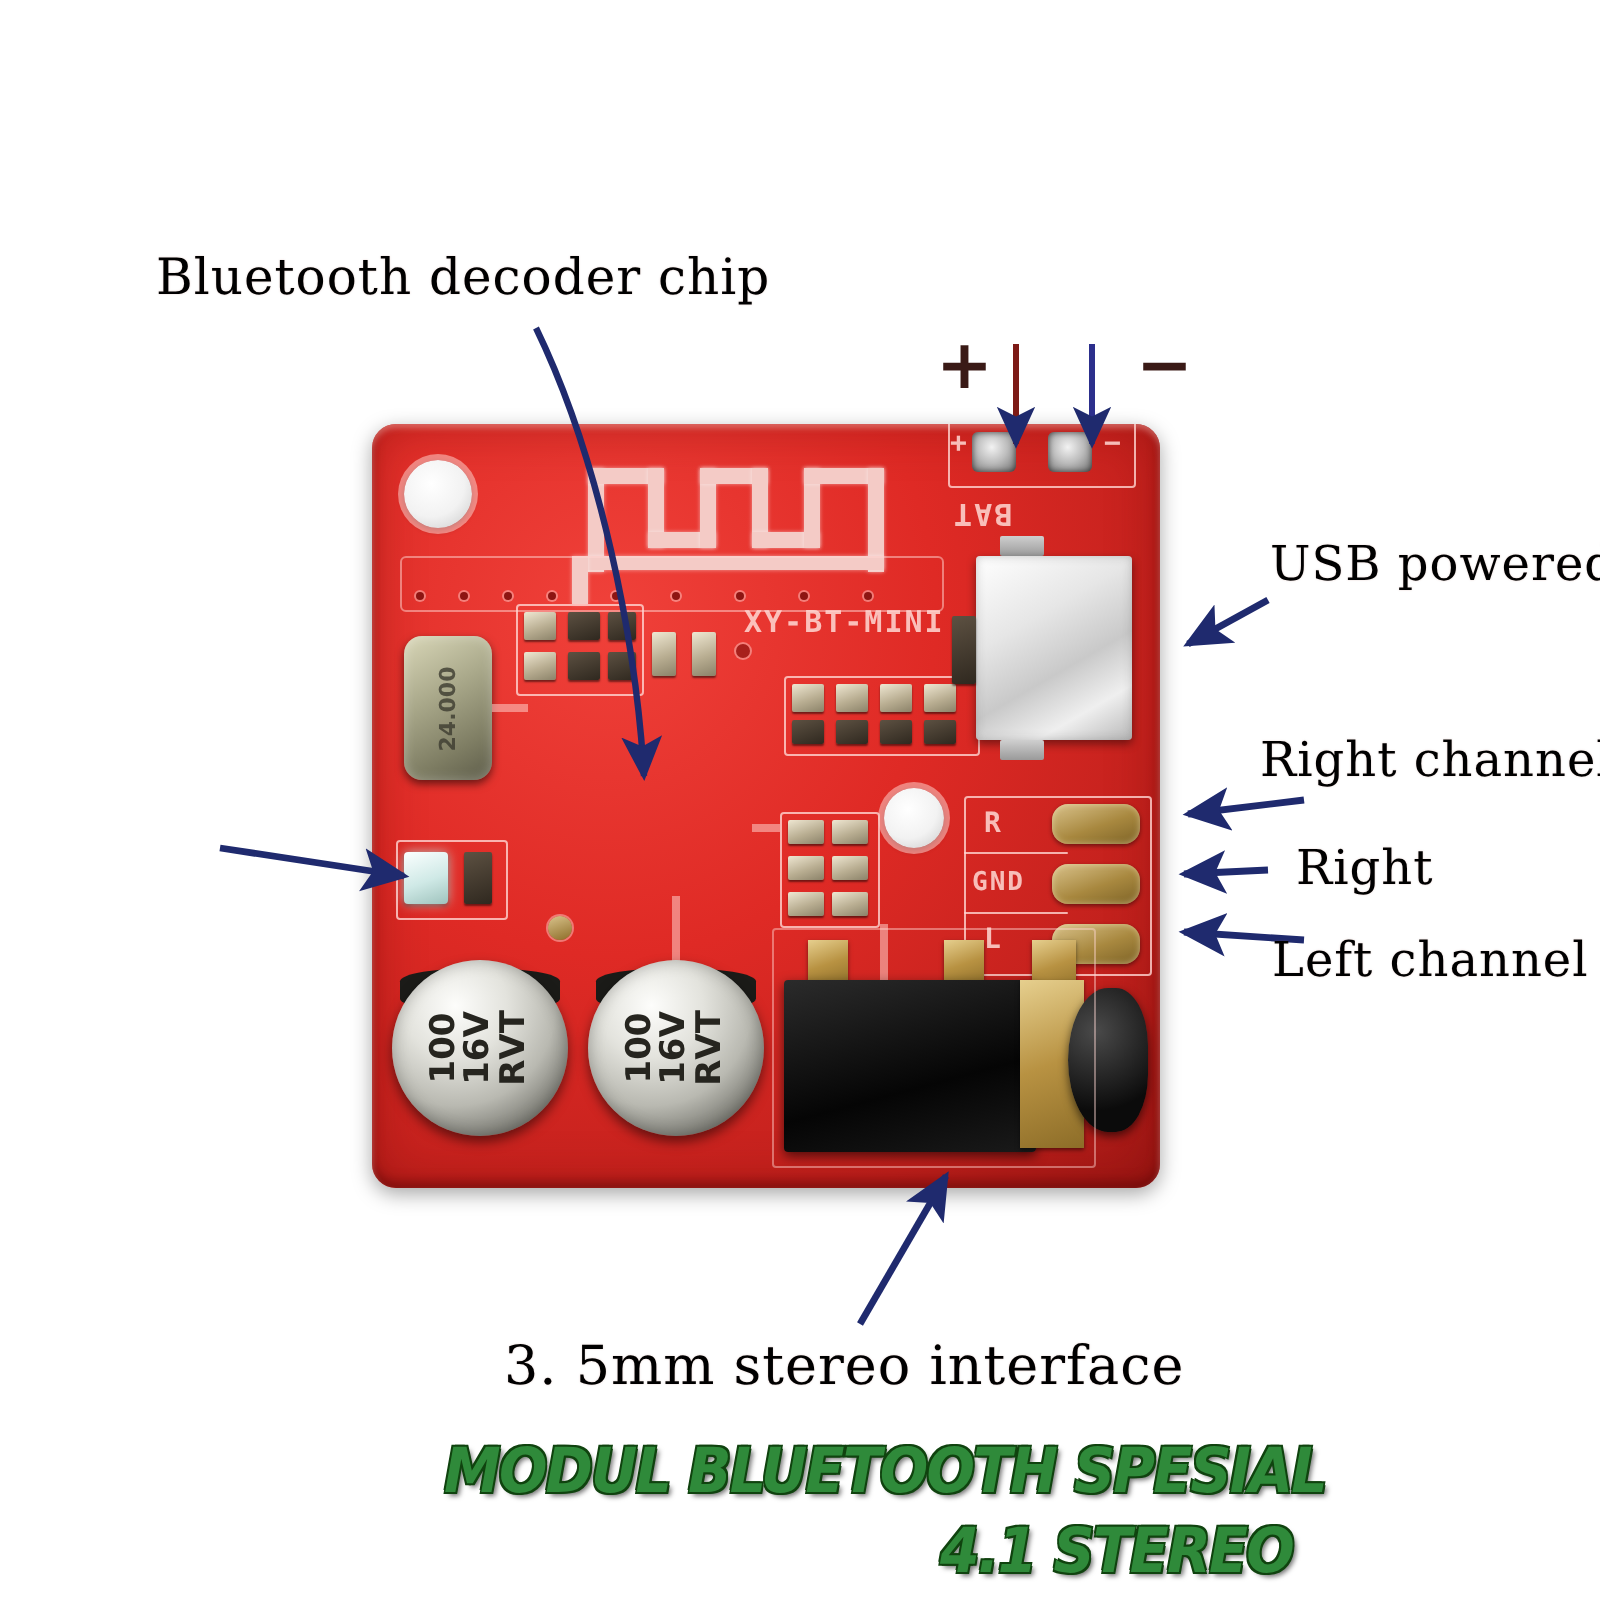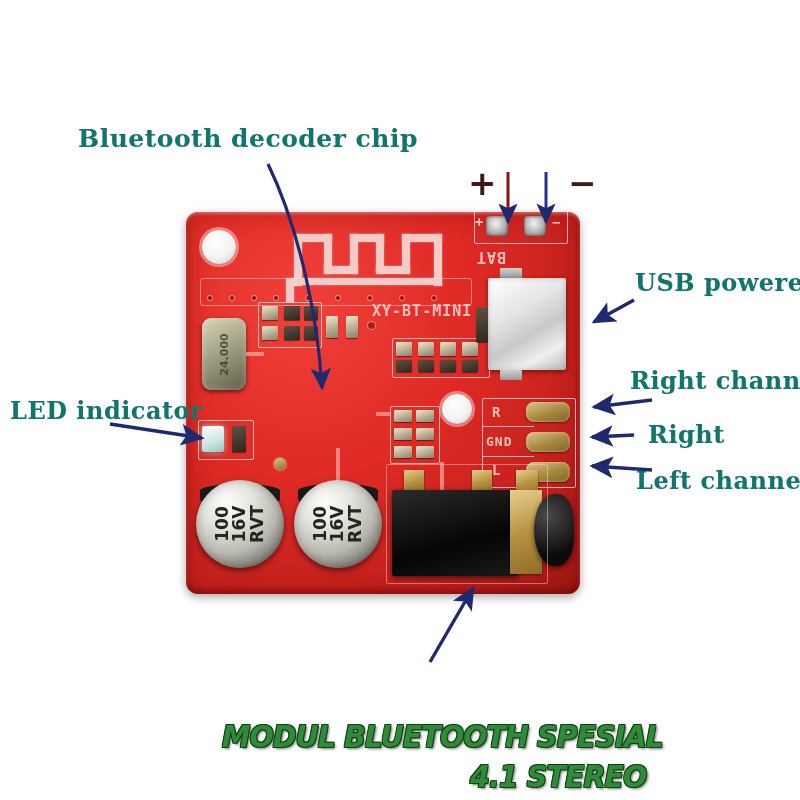--- a/index.html
+++ b/index.html
@@ -9,23 +9,23 @@
     background:#ffffff;
     font-family:"DejaVu Sans Mono", monospace;
     overflow:hidden;
     position:relative;
   }
   #stage{position:absolute;left:0;top:0;width:800px;height:800px;}
 
   
   .label{
     position:absolute;
-    color:#0f766e;
+    color:#000000;
     font-family:"DejaVu Serif", serif;
-    font-weight:700;
+    font-weight:400;
     white-space:nowrap;
     letter-spacing:0.5px;
     text-shadow:0 0 1px rgba(181,118,106,.35);
   }
 
   
   .banner{
     position:absolute;
     font-family:"DejaVu Sans", sans-serif;
     font-weight:700;
@@ -307,19 +307,19 @@
   <div class="plusminus" style="left:568px;top:166px;font-size:34px;">−</div>
 
   <div class="label" style="left:635px;top:268px;font-size:24px;">USB powered</div>
 
   <div class="label" style="left:630px;top:366px;font-size:24px;">Right channel</div>
 
   <div class="label" style="left:648px;top:420px;font-size:24px;">Right</div>
 
   <div class="label" style="left:636px;top:466px;font-size:24px;">Left channel</div>
 
-  <div class="label" style="left:10px;top:396px;font-size:24px;">LED indicator</div>
-
+
+  <div class="label" style="left:252px;top:668px;font-size:27px;">3. 5mm stereo interface</div>
 
   <div class="banner" style="left:222px;top:718px;font-size:31px;">MODUL BLUETOOTH SPESIAL</div>
   <div class="banner" style="left:470px;top:758px;font-size:31px;">4.1 STEREO</div>
 
 </div>
 
 </body></html>

